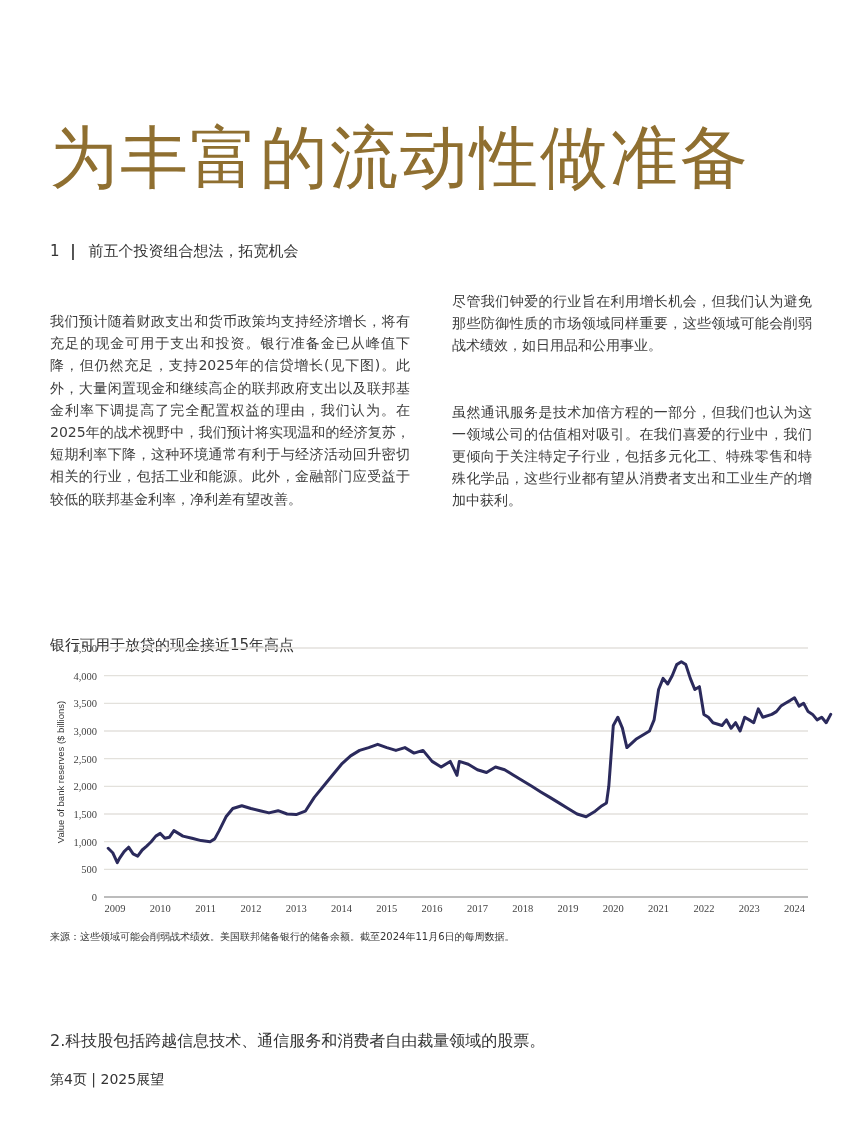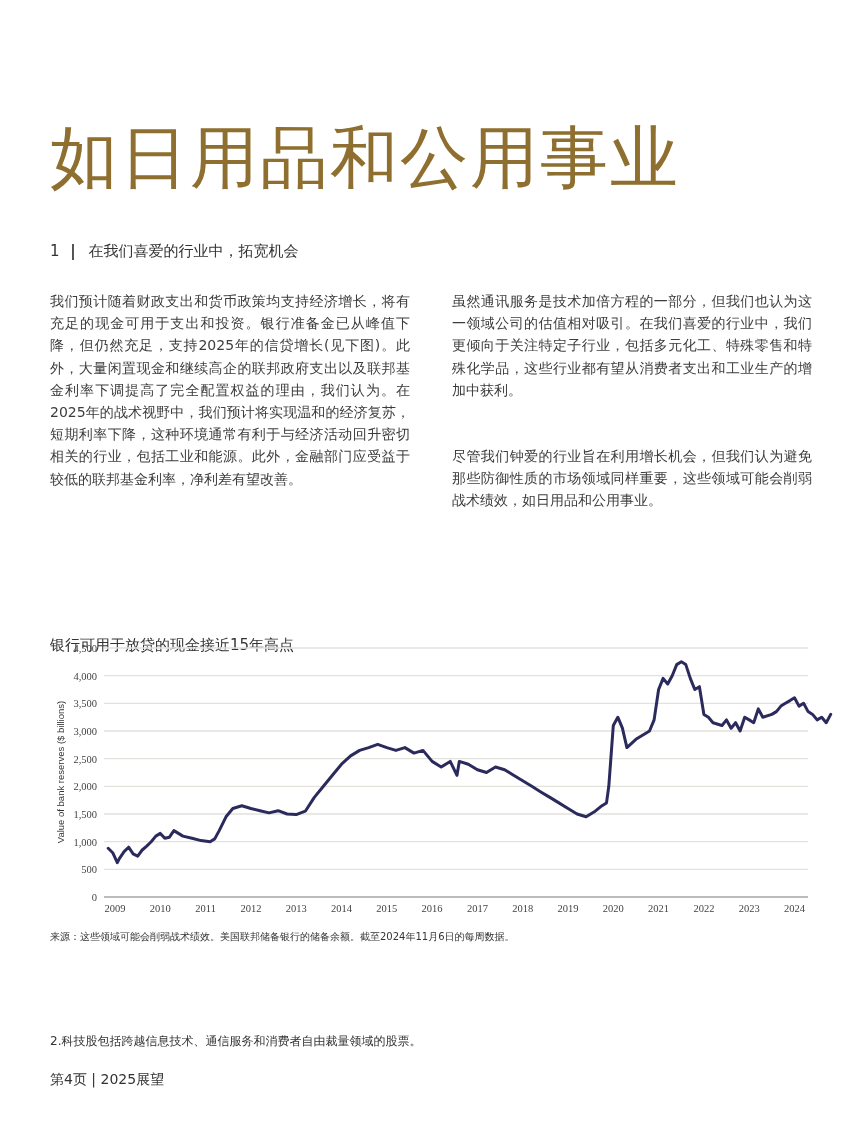--- a/index.html
+++ b/index.html
@@ -4,50 +4,50 @@
 <style>
   html, body { margin:0; padding:0; background:#ffffff; }
   body { width:866px; height:1122px; position:relative; overflow:hidden;
          font-family: "DejaVu Sans", "Liberation Sans", sans-serif; color:#3a3a3a; }
   .title { position:absolute; left:50px; top:118px; font-size:68px; font-weight:300;
            color:#8f6f30; letter-spacing:2px; line-height:80px; font-family:"DejaVu Sans", sans-serif; }
   .section { position:absolute; left:50px; top:242px; font-size:15px; color:#333; }
   .section .num { margin-right:6px; }
   .section .bar { margin-right:8px; font-weight:bold; }
   .col { position:absolute; top:290px; width:360px; font-size:14px; line-height:22.2px; color:#3c3c3c; text-align:justify; }
-  .col.left { left:50px; }
+  .col.left { left:50px;margin-top:20px; }
   .col.right { left:452px; }
   .col p { margin:0 0 44px 0; }
   .chart-title { position:absolute; left:50px; top:604px; font-size:15px; color:#333;margin-top:32px; }
   .chart { position:absolute; left:0; top:630px; }
   .ytick { font-size:10.5px; fill:#444; font-family:"Liberation Serif", serif; }
   .xtick { font-size:10.5px; fill:#444; font-family:"Liberation Serif", serif; }
   .ylab { font-size:9.5px; fill:#333; font-family:"Liberation Sans", sans-serif; }
   .source { position:absolute; left:50px; top:930px; font-size:10px; color:#333; }
-  .footnotes { position:absolute; left:50px; top:1033px; font-size:12px; color:#333; line-height:16px; }
+  .footnotes { position:absolute; left:50px; top:1033px; font-size:16px; color:#333; line-height:16px; }
   .pagefoot { position:absolute; left:50px; top:1071px; font-size:14px; color:#333; }
 </style>
 </head>
 <body>
 
-<div class="title">如日用品和公用事业</div>
+<div class="title">为丰富的流动性做准备</div>
 
 <div class="section">
   <span class="num">1</span>
   <span class="bar">|</span>
-  <span>在我们喜爱的行业中，拓宽机会</span>
+  <span>前五个投资组合想法，拓宽机会</span>
 </div>
 
 <div class="col left">
   <p>我们预计随着财政支出和货币政策均支持经济增长，将有充足的现金可用于支出和投资。银行准备金已从峰值下降，但仍然充足，支持2025年的信贷增长(见下图)。此外，大量闲置现金和继续高企的联邦政府支出以及联邦基金利率下调提高了完全配置权益的理由，我们认为。在2025年的战术视野中，我们预计将实现温和的经济复苏，短期利率下降，这种环境通常有利于与经济活动回升密切相关的行业，包括工业和能源。此外，金融部门应受益于较低的联邦基金利率，净利差有望改善。</p>
 </div>
 
 <div class="col right">
+  <p>尽管我们钟爱的行业旨在利用增长机会，但我们认为避免那些防御性质的市场领域同样重要，这些领域可能会削弱战术绩效，如日用品和公用事业。</p>
   <p>虽然通讯服务是技术加倍方程的一部分，但我们也认为这一领域公司的估值相对吸引。在我们喜爱的行业中，我们更倾向于关注特定子行业，包括多元化工、特殊零售和特殊化学品，这些行业都有望从消费者支出和工业生产的增加中获利。</p>
-  <p>尽管我们钟爱的行业旨在利用增长机会，但我们认为避免那些防御性质的市场领域同样重要，这些领域可能会削弱战术绩效，如日用品和公用事业。</p>
 </div>
 
 <div class="chart-title">银行可用于放贷的现金接近15年高点</div>
 
 <svg class="chart" id="chart" width="866" height="290" viewBox="0 630 866 290" xmlns="http://www.w3.org/2000/svg">
   <g id="grid">
       <line x1="104" x2="808" y1="897" y2="897" stroke="#7a7a7a" stroke-width="1.2"></line>
       <line x1="104" x2="808" y1="869.3333333333334" y2="869.3333333333334" stroke="#e3e1dc" stroke-width="1.3"></line>
       <line x1="104" x2="808" y1="841.6666666666666" y2="841.6666666666666" stroke="#e3e1dc" stroke-width="1.3"></line>
       <line x1="104" x2="808" y1="814" y2="814" stroke="#e3e1dc" stroke-width="1.3"></line>

